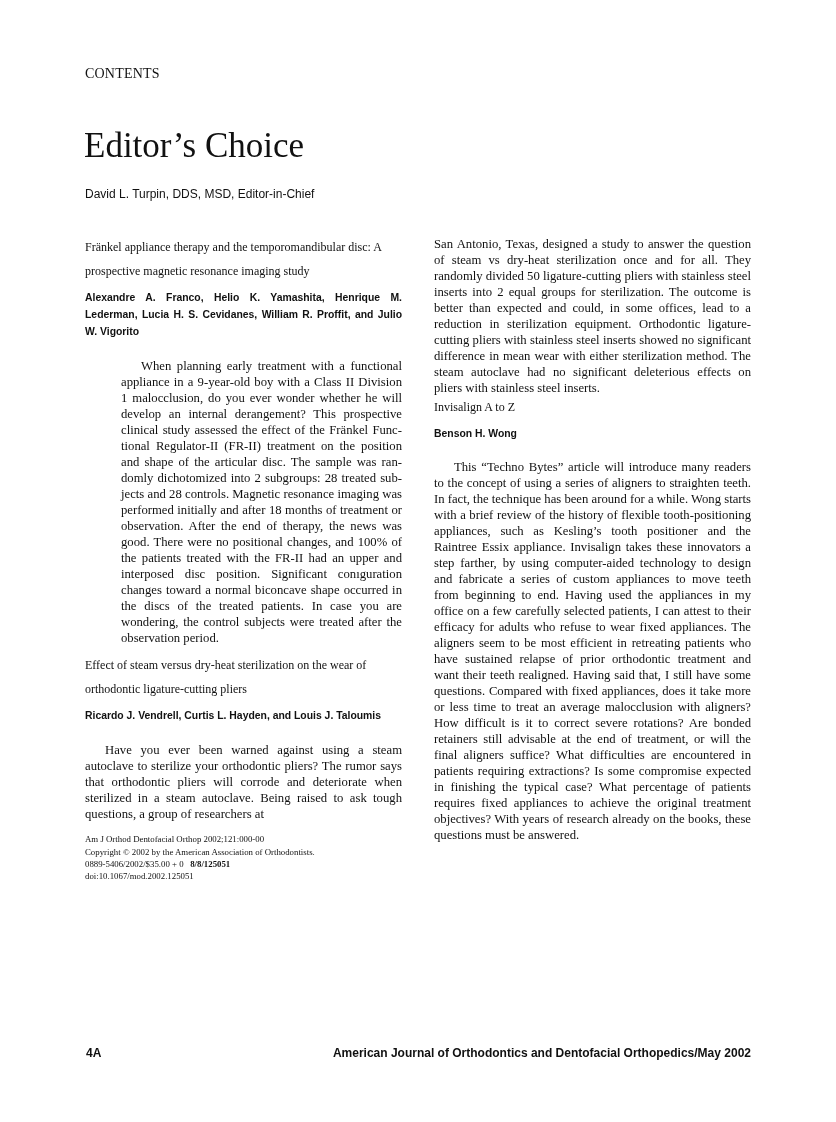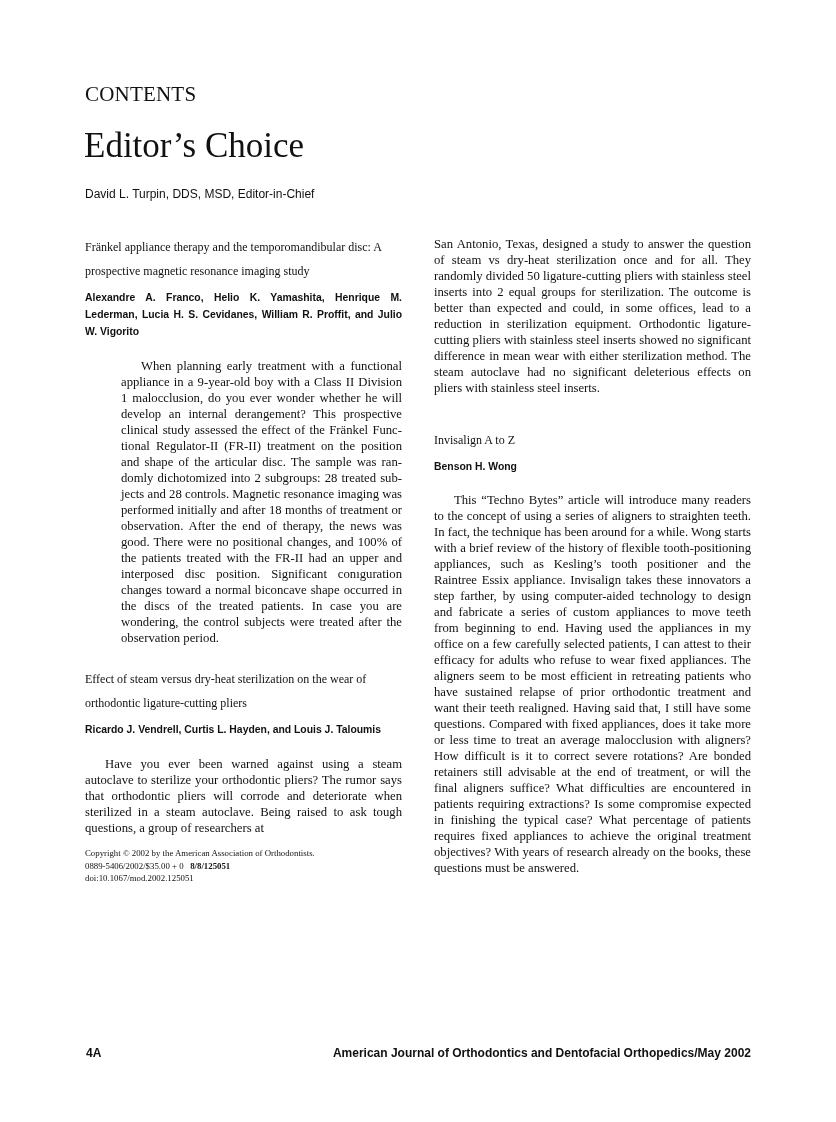--- a/index.html
+++ b/index.html
@@ -1,39 +1,39 @@
 <!DOCTYPE html>
 <html><head>
   <meta charset="utf-8">
   <style>
     html, body { margin: 0; padding: 0; background: #ffffff; }
     body { width: 836px; height: 1122px; position: relative; overflow: hidden; color: #111; }
     .serif { font-family: "Liberation Serif", "DejaVu Serif", serif; }
     .sans { font-family: "Liberation Sans", "DejaVu Sans", sans-serif; }
 
-    .section-label { position: absolute; left: 85px; top: 66px; font-size: 21px; letter-spacing: 0.2px; margin-top: 16px; }
+    .section-label { position: absolute; left: 85px; top: 66px; font-size: 14px; letter-spacing: 0.2px; }
     .page-title { position: absolute; left: 84px; top: 124px; font-size: 35px; line-height: 44px; margin: 0; font-weight: normal; }
     .editor { position: absolute; left: 85px; top: 187px; font-size: 12px; font-weight: normal; }
 
     .col { position: absolute; width: 317px; }
     .col-left { left: 85px; top: 236px; }
     .col-right { left: 434px; top: 236px; }
 
     .art-title { font-size: 12px; line-height: 23.6px; margin: 0; font-weight: normal; }
     .art-authors { font-size: 10.4px; font-weight: bold; line-height: 17px; margin: 6px 0 0 0; text-align: justify; }
     .art-body { font-size: 12.7px; line-height: 16px; margin: 0; text-align: justify; text-indent: 20px; hyphens: manual; }
 
     .a1-body { margin-top: 18px; margin-left: 36px; }
-    .a2-title { margin-top: 22px; }
+    .a2-title { margin-top: 8px; }
     .a2-body { margin-top: 18px; }
     .footnote { font-size: 8.8px; line-height: 12.2px; margin-top: 11px; }
     .footnote b { font-weight: bold; }
 
     .a2-cont { text-indent: 0; }
-    .a3-title { margin-top: 33px; }
+    .a3-title { }
     .a3-authors { margin-top: 5px; }
     .a3-body { margin-top: 17px; }
 
     .footer-page { position: absolute; left: 86px; top: 1046px; font-size: 12px; font-weight: bold; }
     .footer-journal { position: absolute; right: 85px; top: 1046px; font-size: 12px; font-weight: bold; margin-left: 48px; }
   </style>
 </head>
 <body>
 
 <div class="section-label serif">CONTENTS</div>
@@ -47,20 +47,21 @@
     <p class="art-body serif a1-body">When planning early treatment with a functional appliance in a 9-year-old boy with a Class II Division 1 malocclusion, do you ever wonder whether he will develop an internal derangement? This prospective clinical study assessed the effect of the Fränkel Func­tional Regulator-II (FR-II) treatment on the position and shape of the articular disc. The sample was ran­domly dichotomized into 2 subgroups: 28 treated sub­jects and 28 controls. Magnetic resonance imaging was performed initially and after 18 months of treatment or observation. After the end of therapy, the news was good. There were no positional changes, and 100% of the patients treated with the FR-II had an upper and interposed disc position. Significant conıguration changes toward a normal biconcave shape occurred in the discs of the treated patients. In case you are wondering, the control subjects were treated after the observation period.</p>
   </div>
 
   <div>
     <h2 class="art-title serif a2-title">Effect of steam versus dry-heat sterilization on the wear of orthodontic ligature-cutting pliers</h2>
     <p class="art-authors sans">Ricardo J. Vendrell, Curtis L. Hayden, and Louis J. Taloumis</p>
     <p class="art-body serif a2-body">Have you ever been warned against using a steam autoclave to sterilize your orthodontic pliers? The rumor says that orthodontic pliers will corrode and deteriorate when sterilized in a steam autoclave. Being raised to ask tough questions, a group of researchers at</p>
   </div>
 
   <div class="footnote serif">
+    <div>Am J Orthod Dentofacial Orthop 2002;121:000-00</div>
     <div>Copyright © 2002 by the American Association of Orthodontists.</div>
     <div><span>0889-5406/2002/$35.00 + 0</span>&nbsp;&nbsp;&nbsp;<b>8/8/125051</b></div>
     <div>doi:10.1067/mod.2002.125051</div>
   </div>
 </div>
 
 <div class="col col-right">
   <p class="art-body serif a2-cont">San Antonio, Texas, designed a study to answer the question of steam vs dry-heat sterilization once and for all. They randomly divided 50 ligature-cutting pliers with stainless steel inserts into 2 equal groups for sterilization. The outcome is better than expected and could, in some offices, lead to a reduction in steriliza­tion equipment. Orthodontic ligature-cutting pliers with stainless steel inserts showed no significant difference in mean wear with either sterilization method. The steam autoclave had no significant deleterious effects on pliers with stainless steel inserts.</p>
 
   <div>

